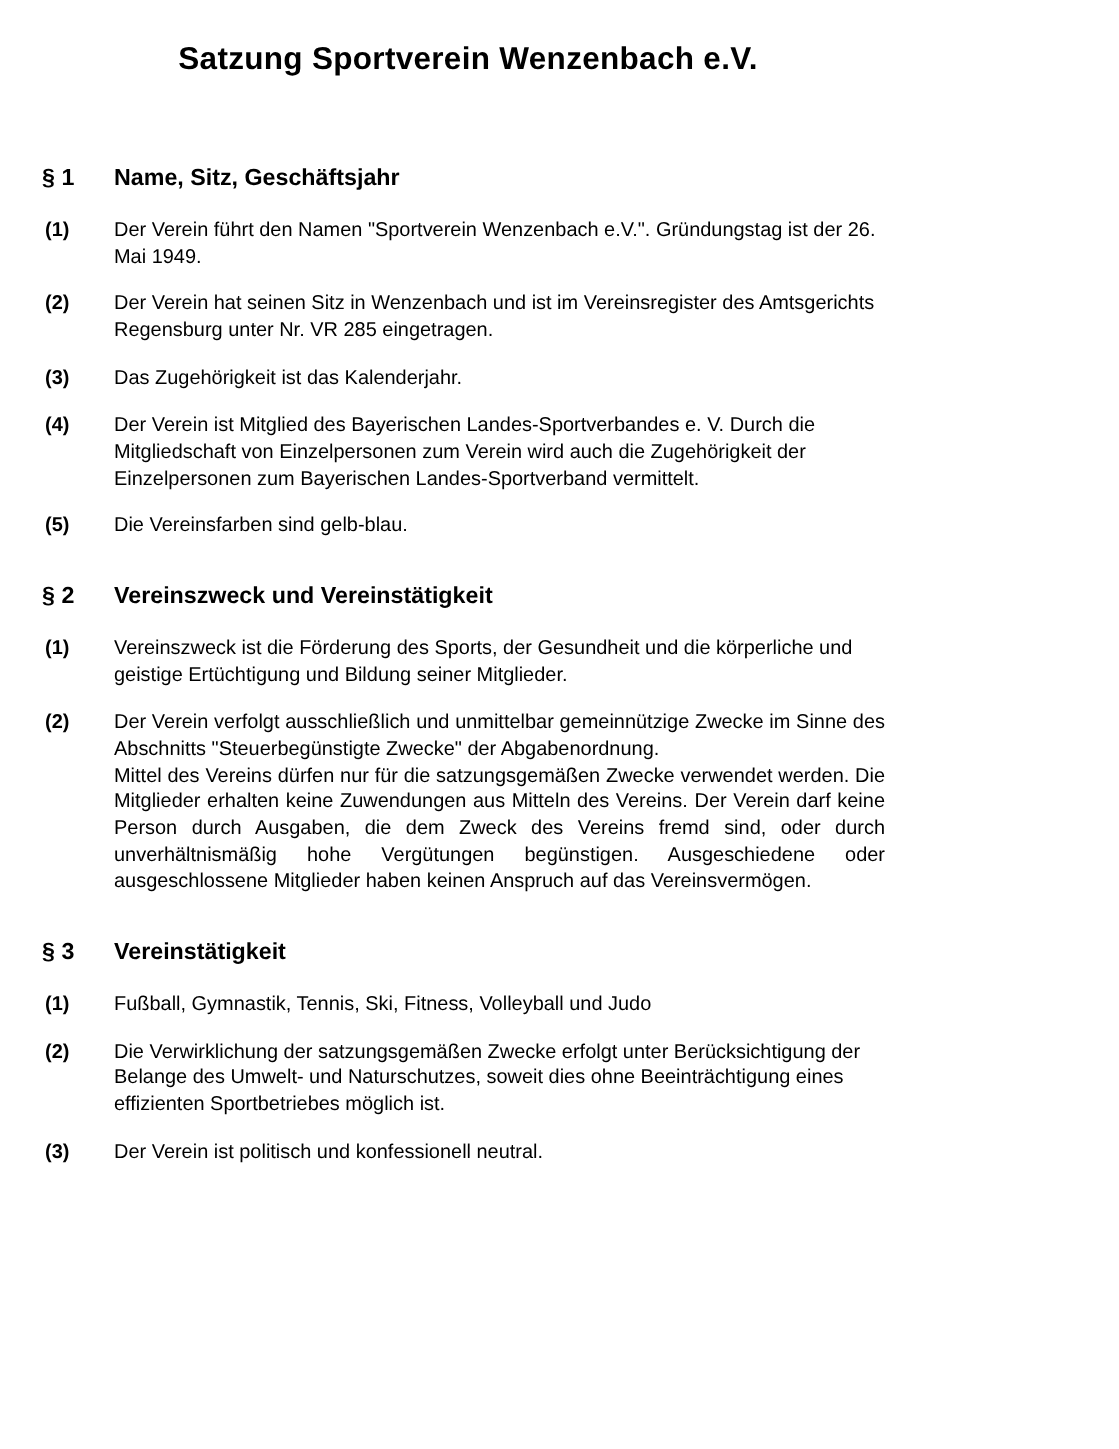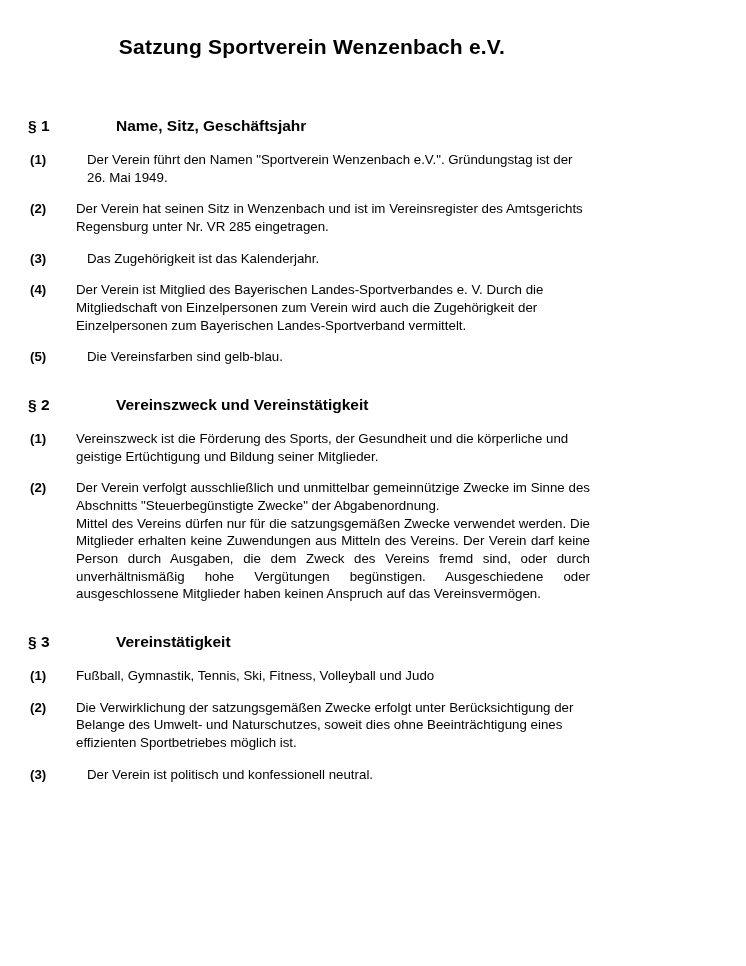--- a/index.html
+++ b/index.html
@@ -11,21 +11,21 @@
     height: 966px;
     background: #ffffff;
     font-family: "Liberation Sans", sans-serif;
     color: #000000;
     overflow: hidden;
   }
   .page {
     width: 628px;
     height: 966px;
     box-sizing: border-box;
-    padding: 29px 38px 0 28px;
+    padding: 22px 38px 0 28px;
     position: relative;
   }
   .doc-title {
     text-align: center;
     font-size: 21px;
     font-weight: bold;
     letter-spacing: 0.2px;
     margin: 6px 0 0 0;
     padding-left: 6px;
   }
@@ -37,21 +37,20 @@
     font-weight: bold;
     display: flex;
     align-items: baseline;
   }
   .section-heading .sec-num {
     width: 48px;
     flex: 0 0 48px;
   }
   .section-heading .sec-title {
     flex: 1;
-    margin-left: 40px;
   }
   .clause {
     display: flex;
     align-items: flex-start;
     font-size: 13.3px;
     line-height: 1.33;
   }
   .clause .cl-num {
     width: 48px;
     flex: 0 0 48px;
@@ -66,21 +65,21 @@
   .clause .cl-body p {
     margin: 0;
   }
   .clause .cl-body p.last {
     text-align: left;
   }
   .spacer-title { height: 58px; }
   .spacer-sec { height: 30px; }
   .spacer-clause { height: 14px; }
   .spacer-heading { height: 16px; }
-  .nojust { text-align: left !important; margin-left: 11px; }
+  .nojust { text-align: left !important; }
 </style>
 </head>
 <body>
 
 <div class="page">
   <h1 class="doc-title">Satzung Sportverein Wenzenbach e.V.</h1>
   <div class="spacer-title"></div>
   <div id="sections-root">
       <div class="section">
         <div class="section-heading">

